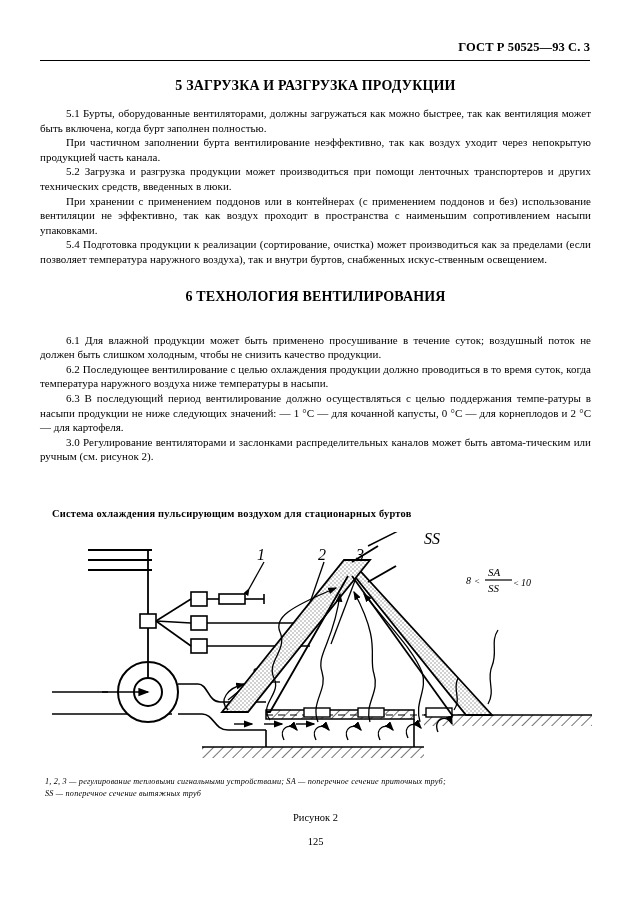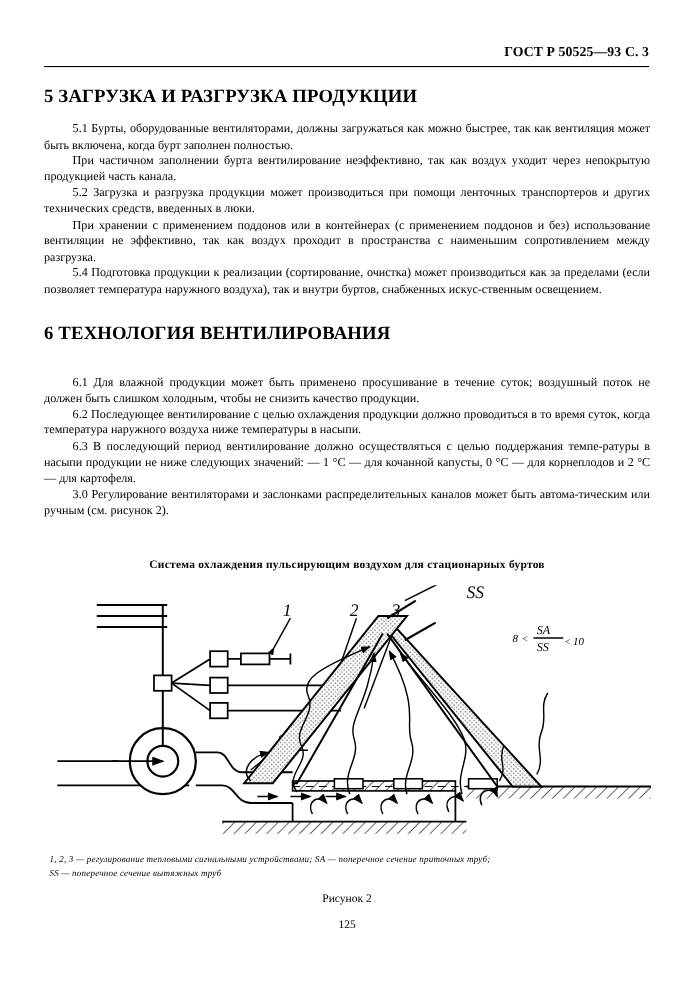--- a/index.html
+++ b/index.html
@@ -45,46 +45,45 @@
   }
 
   
   .content {
     position: absolute;
     left: 40px;
     top: 68px;
     width: 551px;
   }
   h2.section {
-    font-size: 17px;
+    font-size: 14px;
     font-weight: bold;
-    text-align: left;
+    text-align: center;
     margin: 10px 0 12px 0;
     letter-spacing: 0.15px;
   }
   h2.section.second {
     margin-top: 22px;
     margin-bottom: 28px;
   }
   p.para {
     font-size: 11px;
     line-height: 14.6px;
     margin: 0;
     text-align: justify;
     text-indent: 26px;
     hyphens: manual;
   }
 
   
   .fig-title {
     position: absolute;
-    left: 40px;
+    left: 52px;
     top: 508px;
     width: 551px;
-    text-align: center;
     font-size: 10.4px;
     font-weight: bold;
     letter-spacing: 0.25px;
   }
   .figure-box {
     position: absolute;
     left: 52px;
     top: 532px;
     width: 540px;
     height: 240px;
@@ -128,21 +127,21 @@
   <div class="header">ГОСТ Р 50525—93 С. 3</div>
   <div class="header-rule"></div>
 
   <div class="content">
 
     <h2 class="section">5 ЗАГРУЗКА И РАЗГРУЗКА ПРОДУКЦИИ</h2>
 
     <p class="para">5.1  Бурты, оборудованные вентиляторами, должны  загружаться как можно быстрее, так как вентиляция может быть включена, когда бурт заполнен полностью.</p>
     <p class="para">При частичном заполнении бурта вентилирование неэффективно, так как воздух уходит через непокрытую продукцией часть канала.</p>
     <p class="para">5.2  Загрузка и разгрузка продукции может производиться при помощи ленточных транспортеров и других технических средств, введенных в люки.</p>
-    <p class="para">При хранении с применением поддонов или в контейнерах (с применением поддонов и без) использование вентиляции не эффективно, так как воздух проходит в пространства с наименьшим сопротивлением между разгрузка.</p>
+    <p class="para">При хранении с применением поддонов или в контейнерах (с применением поддонов и без) использование вентиляции не эффективно, так как воздух проходит в пространства с наименьшим сопротивлением насыпи упаковками.</p>
     <p class="para">5.4 Подготовка продукции к реализации (сортирование, очистка) может производиться как за пределами (если позволяет температура наружного воздуха), так и внутри буртов, снабженных искус-ственным освещением.</p>
 
     <h2 class="section second">6 ТЕХНОЛОГИЯ ВЕНТИЛИРОВАНИЯ</h2>
 
     <p class="para">6.1 Для влажной продукции может быть применено просушивание в течение суток; воздушный поток не должен быть слишком холодным, чтобы не снизить качество продукции.</p>
     <p class="para">6.2  Последующее  вентилирование  с  целью  охлаждения  продукции  должно  проводиться  в то время суток, когда температура наружного воздуха ниже температуры в насыпи.</p>
     <p class="para">6.3 В последующий период вентилирование должно осуществляться с целью поддержания темпе-ратуры в насыпи продукции не ниже следующих значений: — 1 °С — для кочанной капусты, 0 °С — для корнеплодов и 2 °С — для картофеля.</p>
     <p class="para">3.0 Регулирование вентиляторами и заслонками распределительных каналов может быть автома-тическим или ручным (см. рисунок 2).</p>
 
   </div>

